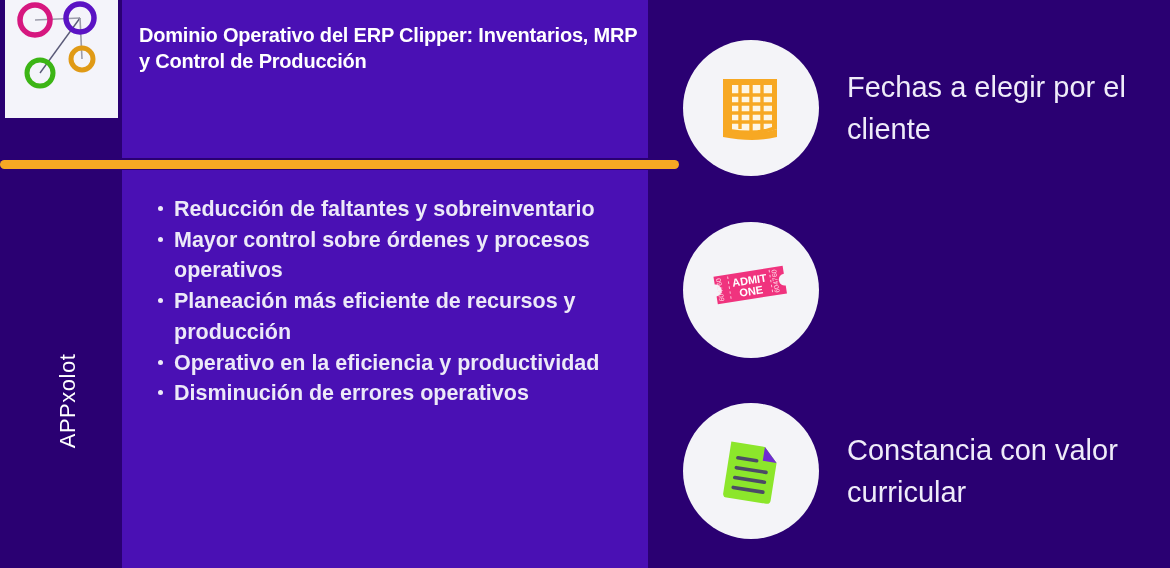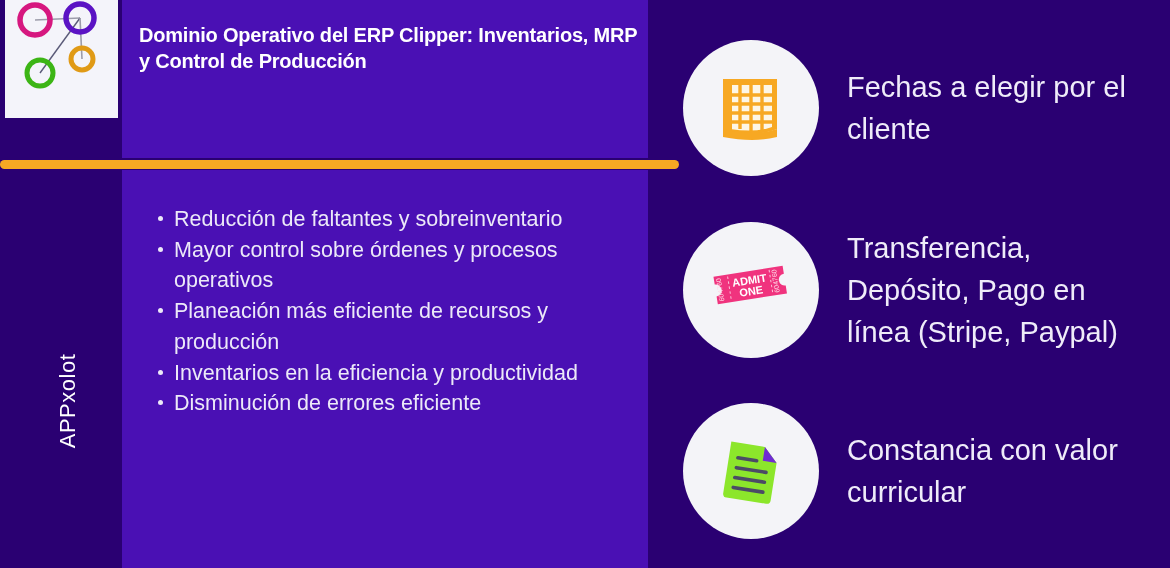--- a/index.html
+++ b/index.html
@@ -74,23 +74,24 @@
     letter-spacing:0.5px;
     transform:rotate(-90deg);
     transform-origin:50% 50%;
     text-align:center;
     white-space:nowrap;
   }
 
   
   .bullets {
     position:absolute;
-    left:158px; top:204px;
+    left:158px; top:194px;
     width:480px;
     list-style:none;
+    font-weight:bold;
   }
   .bullets li {
     position:relative;
     color:#ece9f8;
     font-size:21.5px;
     line-height:1.43;
     padding-left:16px;
     margin-bottom:0px;
   }
   .bullets li::before {
@@ -152,22 +153,22 @@
   </div>
 
   <div class="title">Dominio Operativo del ERP Clipper: Inventarios, MRP y Control de Producción</div>
 
   <div class="brand-vertical">APPxolot</div>
 
   <ul class="bullets">
     <li>Reducción de faltantes y sobreinventario</li>
     <li>Mayor control sobre órdenes y procesos operativos</li>
     <li>Planeación más eficiente de recursos y producción</li>
-    <li>Inventarios en la eficiencia y productividad</li>
-    <li>Disminución de errores eficiente</li>
+    <li>Operativo en la eficiencia y productividad</li>
+    <li>Disminución de errores operativos</li>
   </ul>
 
   <div class="feature feature-1">
     <div class="icon-circle">
       <svg width="74" height="74" viewBox="0 0 74 74">
         <path d="M9 8 H63 V58 Q45 66 9 62 Z" fill="#f7a823"></path>
         <path d="M16 14 H58 V56 Q42 62 16 58 Z" fill="#fdf6e6"></path>
         <g stroke="#f7a823" stroke-width="3.4" fill="none">
           <line x1="16" y1="24" x2="58" y2="24"></line>
           <line x1="16" y1="33" x2="58" y2="33"></line>
@@ -193,21 +194,20 @@
             <line x1="22" y1="20" x2="22" y2="44"></line>
             <line x1="64" y1="20" x2="64" y2="44"></line>
           </g>
           <text x="43" y="31" fill="#ffffff" font-family="'Liberation Sans', sans-serif" font-size="11" font-weight="bold" text-anchor="middle">ADMIT</text>
           <text x="43" y="42" fill="#ffffff" font-family="'Liberation Sans', sans-serif" font-size="11" font-weight="bold" text-anchor="middle">ONE</text>
           <text x="15" y="32" fill="#ffd9e7" font-family="'Liberation Sans', sans-serif" font-size="7" text-anchor="middle" transform="rotate(-90 15 32)">604760</text>
           <text x="71" y="32" fill="#ffd9e7" font-family="'Liberation Sans', sans-serif" font-size="7" text-anchor="middle" transform="rotate(-90 71 32)">604760</text>
         </g>
       </svg>
     </div>
-    <div class="feature-text">Transferencia, Depósito, Pago en línea (Stripe, Paypal)</div>
   </div>
 
   <div class="feature feature-3">
     <div class="icon-circle">
       <svg width="80" height="80" viewBox="0 0 80 80">
         <g transform="rotate(9 40 40)">
           <path d="M16 14 H50 L64 28 V66 a4 4 0 0 1 -4 4 H20 a4 4 0 0 1 -4 -4 Z" fill="#8ce62b"></path>
           <path d="M50 14 L64 28 H50 Z" fill="#6f2bd4"></path>
           <g stroke="#4b4b66" stroke-width="3.6" stroke-linecap="round">
             <line x1="25" y1="29" x2="44" y2="29"></line>

